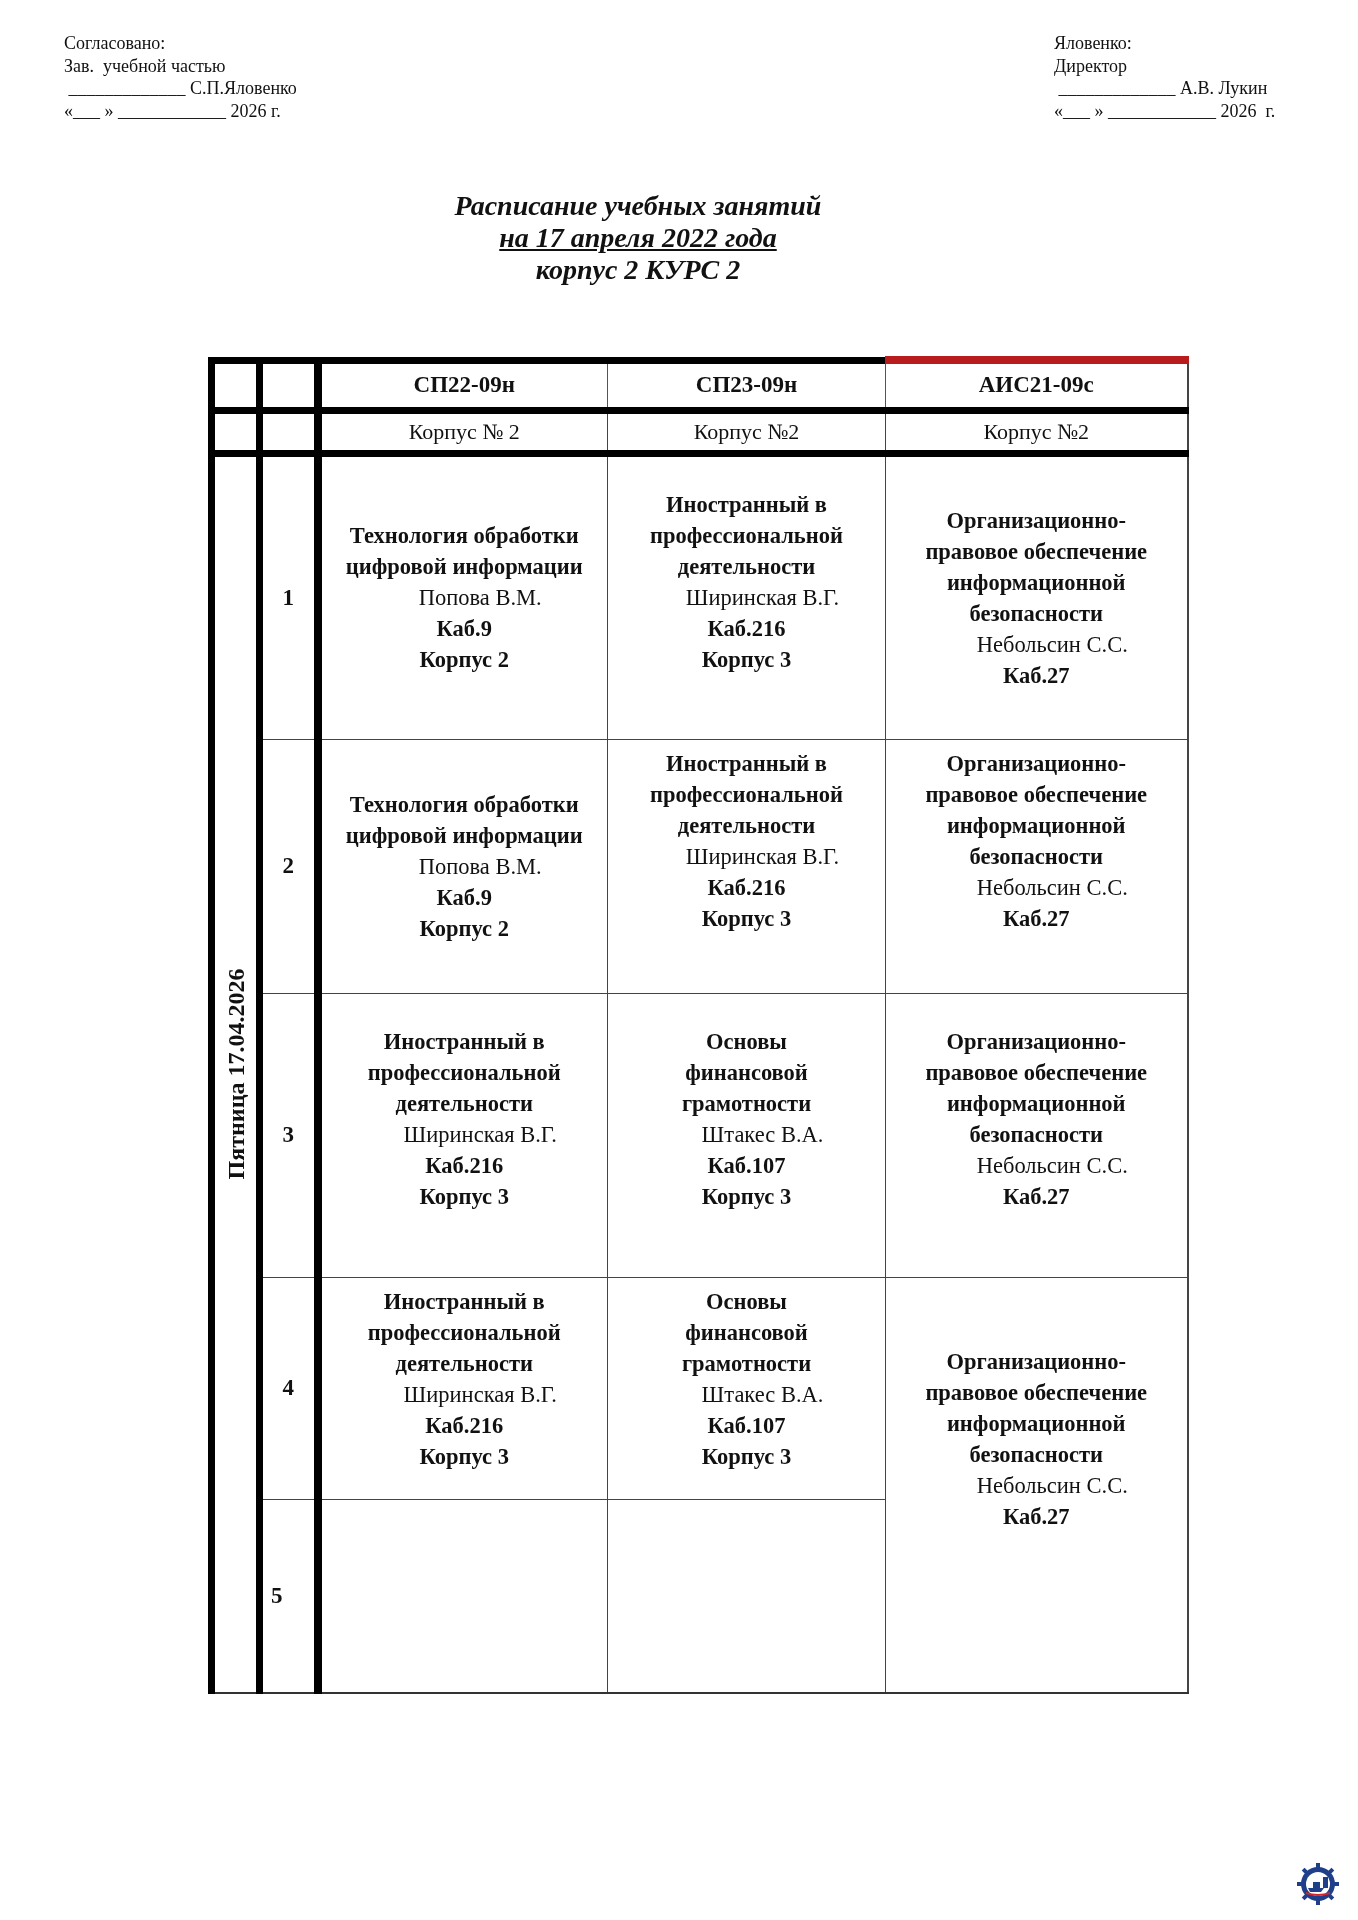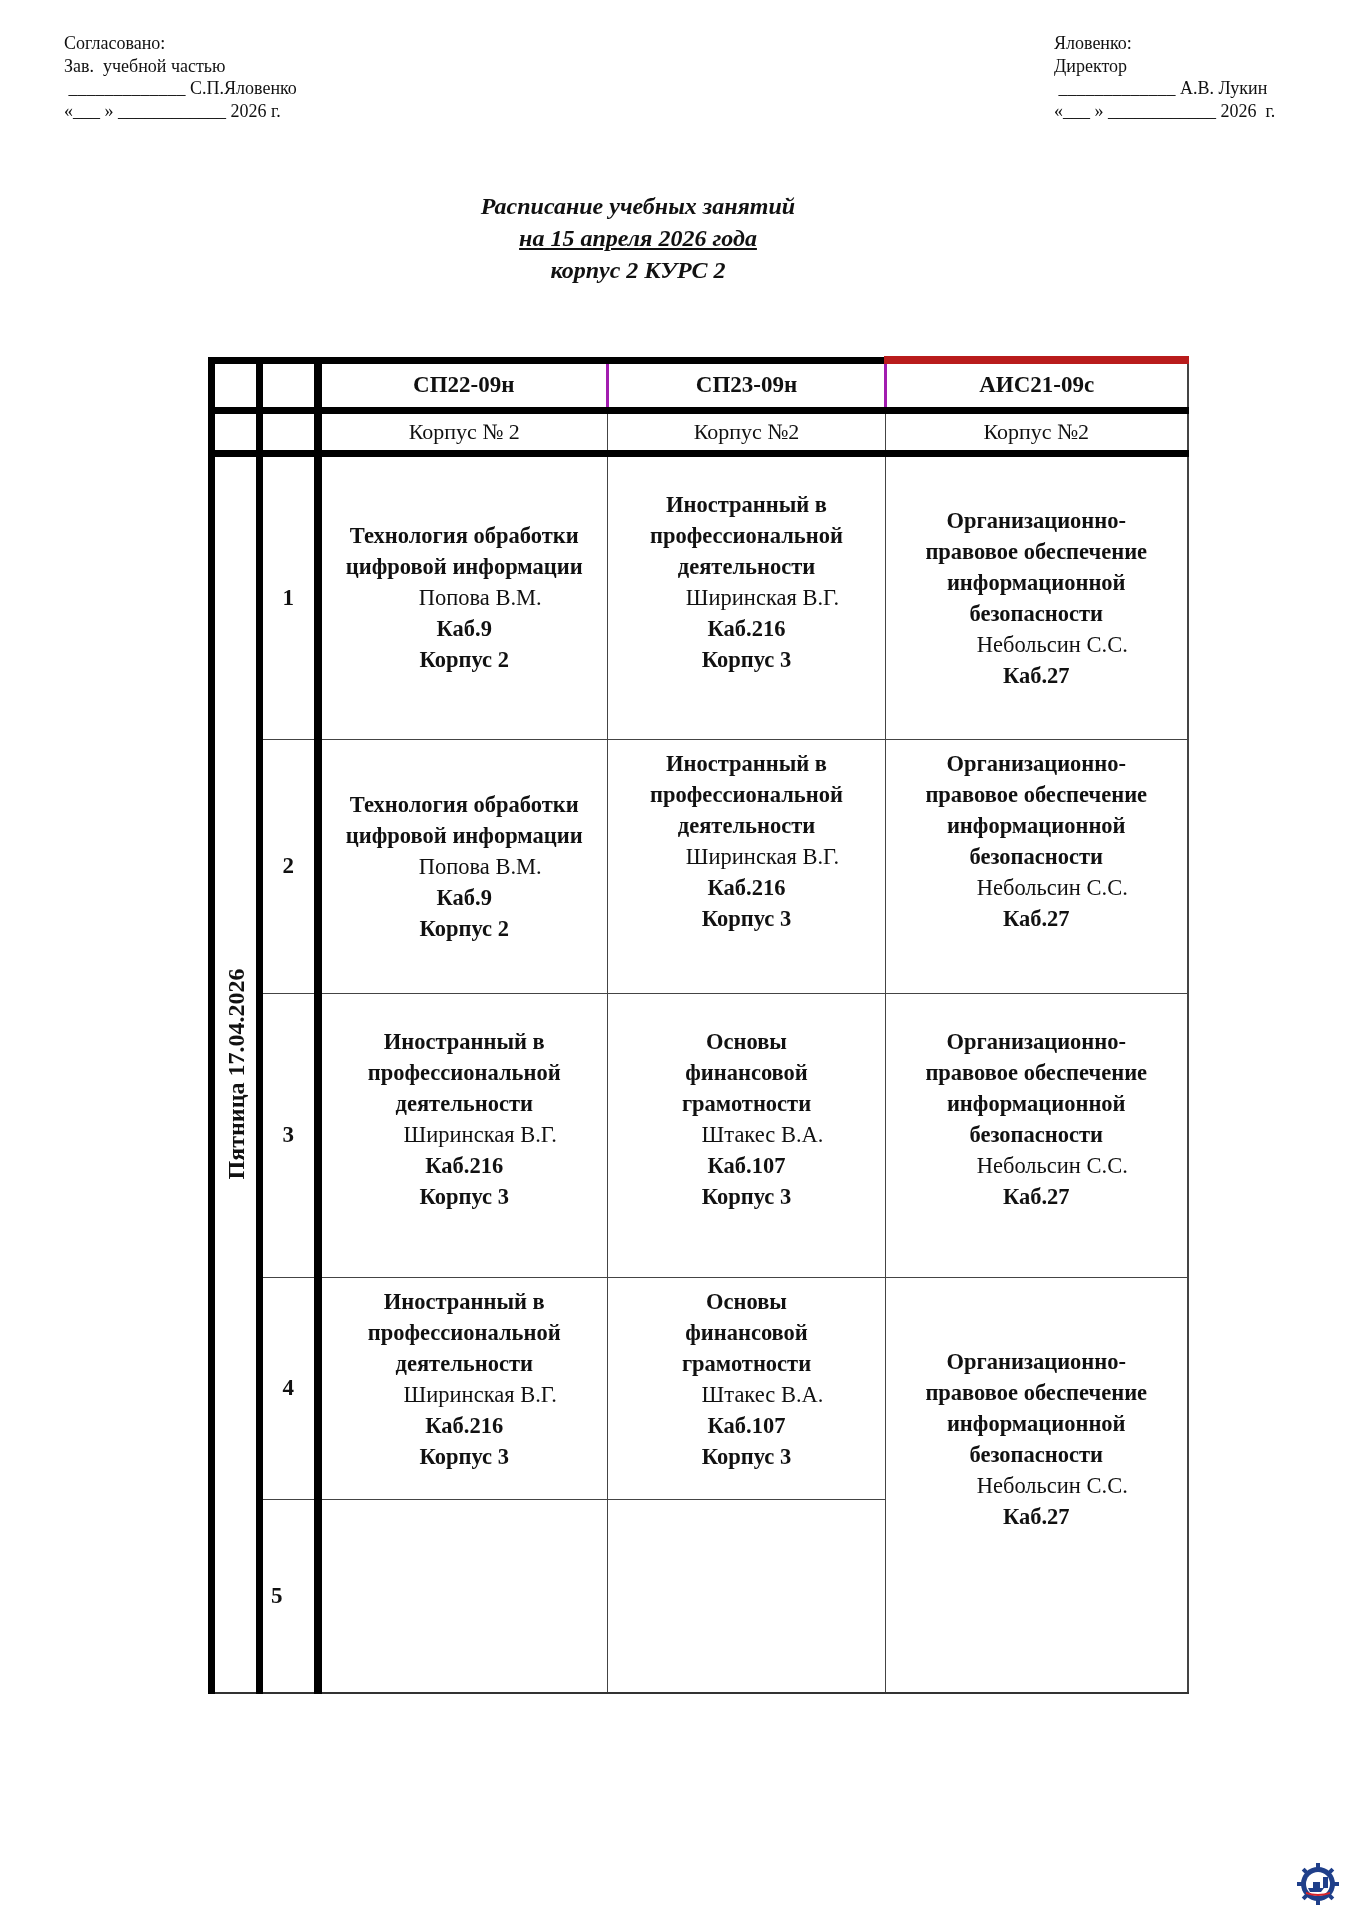--- a/index.html
+++ b/index.html
@@ -5,30 +5,30 @@
   html, body { margin: 0; padding: 0; background: #ffffff; }
   body { width: 1358px; height: 1920px; position: relative; overflow: hidden;
          font-family: "Liberation Serif", "DejaVu Serif", serif; color: #111; }
 
   .approval { position: absolute; top: 32px; font-size: 18px; line-height: 22.5px; }
   .approval.left { left: 64px; }
   .approval.right { left: 1054px; }
   .approval div { white-space: pre; }
 
   .title-block { position: absolute; top: 190px; left: 0; width: 1276px; text-align: center;
-                 font-style: italic; font-weight: bold; font-size: 24px; line-height: 32px; }
+                 font-style: italic; font-weight: bold; font-size: 28px; line-height: 32px; }
   .title-block .underline { text-decoration: underline; }
 
   
   .sched { position: absolute; left: 208px; top: 356px; width: 976px; height: 1336px; }
   .sched table { border-collapse: collapse; table-layout: fixed; width: 100%; height: 100%; }
   .sched td { padding: 0; text-align: center; vertical-align: middle; }
 
   td.hdr { font-weight: bold; font-size: 23px; height: 36px;
-           border-bottom: 7px solid #000; border-right: 3px solid #a21caf; }
+           border-bottom: 7px solid #000; border-right: 1px solid #a21caf; }
   td.sub { font-size: 22px; height: 36px; border-bottom: 7px solid #000; border-right: 1px solid #444; }
   td.blank-hdr { border-bottom: 7px solid #000; }
 
   td.daycell { border-left: 7px solid #000; border-right: 7px solid #000; position: relative; }
   td.numcell { border-right: 8px solid #000; font-weight: bold; font-size: 23px;
                border-bottom: 1px solid #444; }
   td.numcell.last { text-align: left; padding-left: 8px; }
   td.lesson { border-right: 1px solid #444; border-bottom: 1px solid #444; font-size: 22.5px; line-height: 31px; }
   td.lesson.top { vertical-align: top; padding-top: 8px; }
   td.lastcol { border-right: 2px solid #444; }
@@ -54,21 +54,21 @@
 </div>
 <div class="approval right">
   <div>Яловенко:</div>
   <div>Директор</div>
   <div> _____________ А.В. Лукин</div>
   <div>«___ » ____________ 2026  г.</div>
 </div>
 
 <div class="title-block">
   <div>Расписание учебных занятий</div>
-  <div><span class="underline">на 15 апреля 2026 года</span></div>
+  <div><span class="underline">на 17 апреля 2022 года</span></div>
   <div>корпус 2 КУРС 2</div>
 </div>
 
 <div class="sched">
   <table>
     <colgroup>
       <col style="width:48px">
         <col style="width:58px">
         <col style="width:290px">
         <col style="width:278px">

